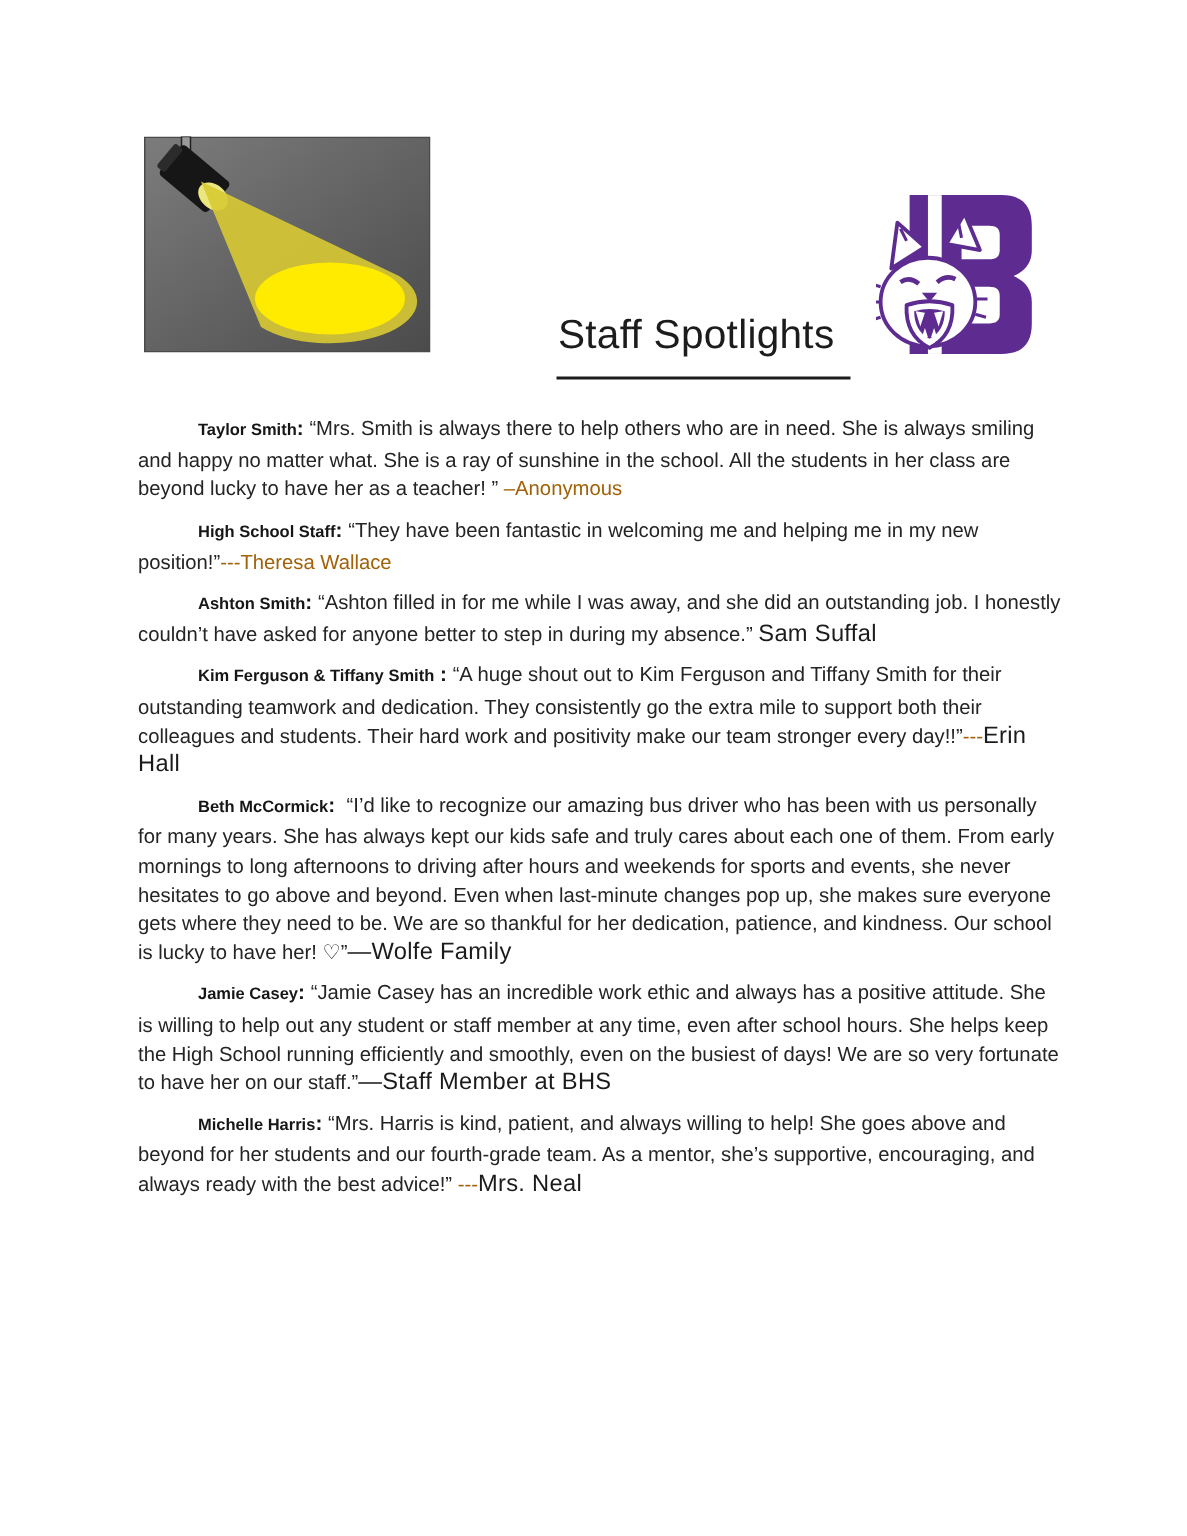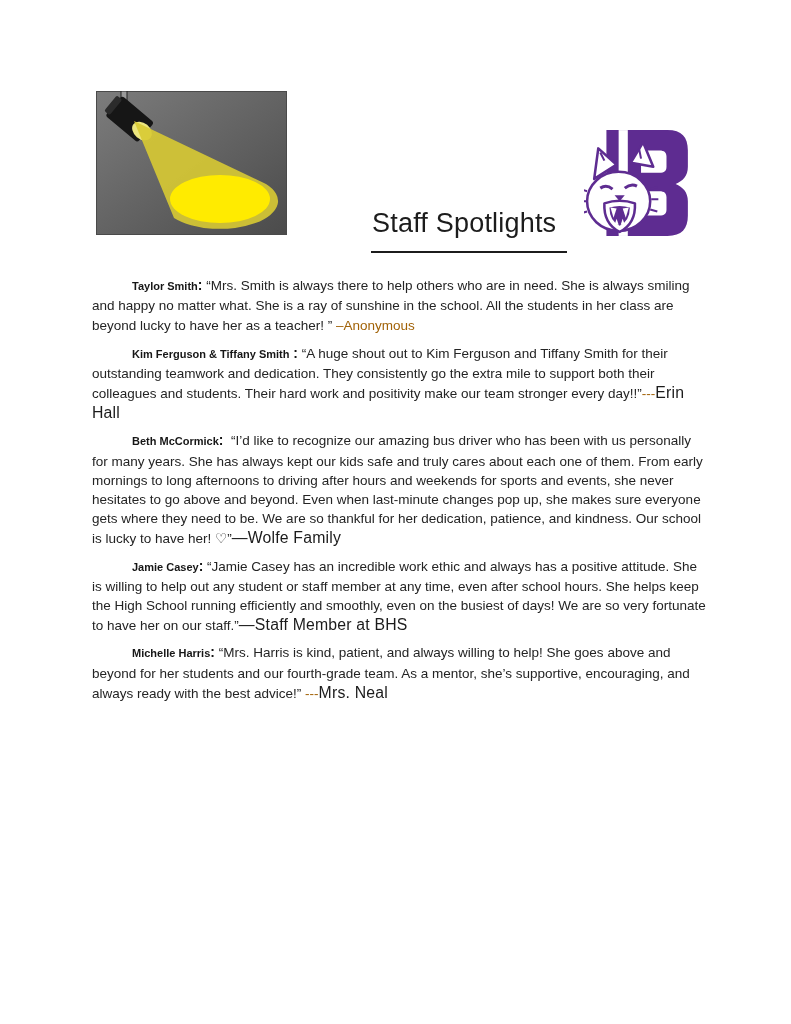--- a/index.html
+++ b/index.html
@@ -100,21 +100,23 @@
       <path d="M42,83 L44,77 L46,83 Z" fill="#ffffff" stroke="none"></path>
     </g>
   </svg>
 </div>
 
 <div class="content">
 
   <p class="entry"><span class="staff-name">Taylor Smith</span><span class="sep">: </span><span class="quote-text">“Mrs. Smith is always there to help others who are in need. She is always smiling and happy no matter what. She is a ray of sunshine in the school. All the students in her class are beyond lucky to have her as a teacher! ”</span><span class="attr-small"> –Anonymous</span><span class="attr-large"></span></p>
 
 
+  <p class="entry"><span class="staff-name">High School Staff</span><span class="sep">: </span><span class="quote-text">“They have been fantastic in welcoming me and helping me in my new position!”</span><span class="attr-small">---Theresa Wallace</span><span class="attr-large"></span></p>
 
+  <p class="entry"><span class="staff-name">Ashton Smith</span><span class="sep">: </span><span class="quote-text">“Ashton filled in for me while I was away, and she did an outstanding job. I honestly couldn’t have asked for anyone better to step in during my absence.”</span><span class="attr-small"> </span><span class="attr-large">Sam Suffal</span></p>
 
   <p class="entry"><span class="staff-name">Kim Ferguson &amp; Tiffany Smith</span><span class="sep"> : </span><span class="quote-text">“A huge shout out to Kim Ferguson and Tiffany Smith for their outstanding teamwork and dedication. They consistently go the extra mile to support both their colleagues and students. Their hard work and positivity make our team stronger every day!!”</span><span class="attr-small">---</span><span class="attr-large">Erin Hall</span></p>
 
   <p class="entry"><span class="staff-name">Beth McCormick</span><span class="sep">:  </span><span class="quote-text">“I’d like to recognize our amazing bus driver who has been with us personally for many years. She has always kept our kids safe and truly cares about each one of them. From early mornings to long afternoons to driving after hours and weekends for sports and events, she never hesitates to go above and beyond. Even when last-minute changes pop up, she makes sure everyone gets where they need to be. We are so thankful for her dedication, patience, and kindness. Our school is lucky to have her! ♡”</span><span class="attr-small"></span><span class="attr-large">—Wolfe Family</span></p>
 
   <p class="entry"><span class="staff-name">Jamie Casey</span><span class="sep">: </span><span class="quote-text">“Jamie Casey has an incredible work ethic and always has a positive attitude. She is willing to help out any student or staff member at any time, even after school hours. She helps keep the High School running efficiently and smoothly, even on the busiest of days! We are so very fortunate to have her on our staff.”</span><span class="attr-small"></span><span class="attr-large">—Staff Member at BHS</span></p>
 
   <p class="entry"><span class="staff-name">Michelle Harris</span><span class="sep">: </span><span class="quote-text">“Mrs. Harris is kind, patient, and always willing to help! She goes above and beyond for her students and our fourth-grade team. As a mentor, she’s supportive, encouraging, and always ready with the best advice!”</span><span class="attr-small"> ---</span><span class="attr-large">Mrs. Neal</span></p>
 
 

